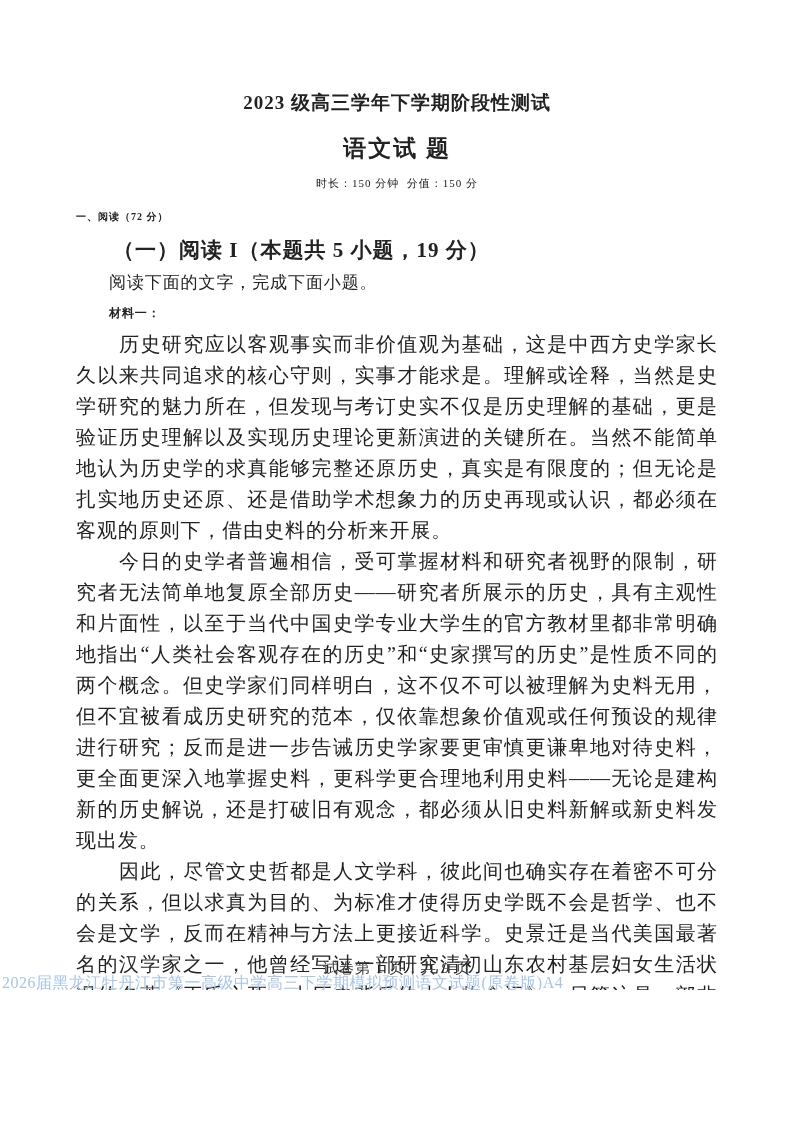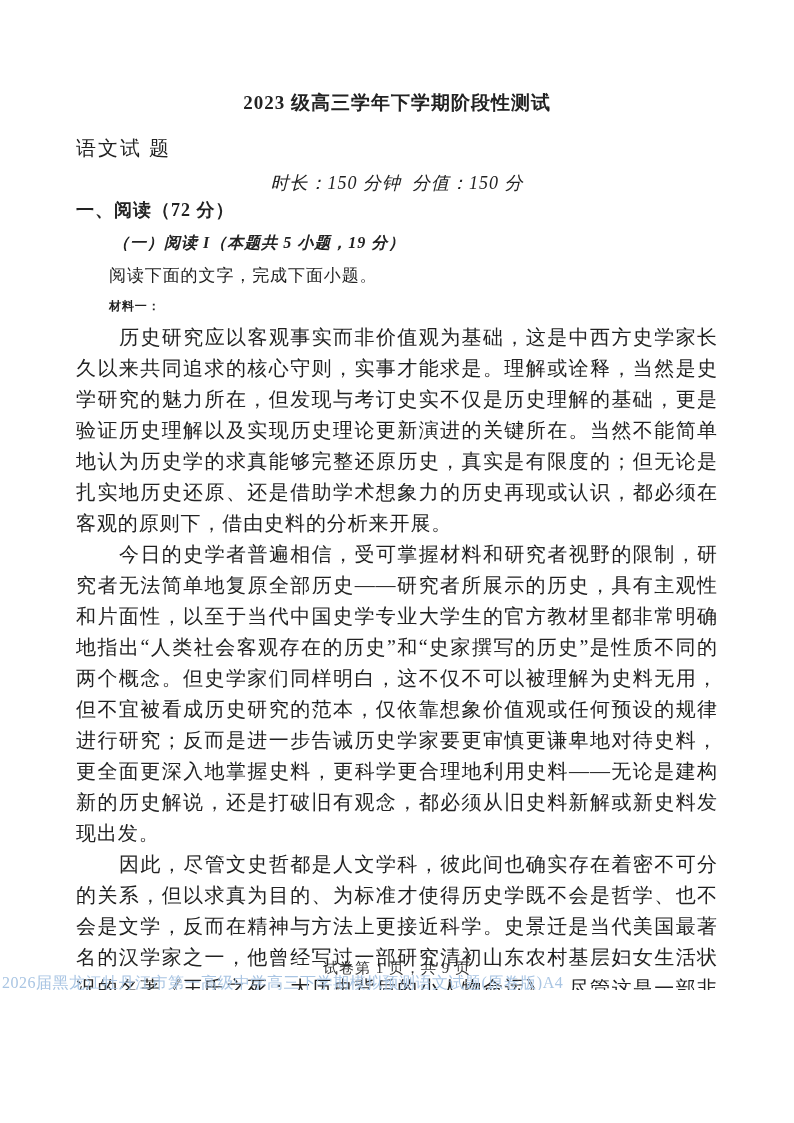--- a/index.html
+++ b/index.html
@@ -20,51 +20,49 @@
     overflow: hidden;
   }
   .title {
     text-align: center;
     font-size: 19px;
     font-weight: bold;
     letter-spacing: 1px;
     line-height: 26px;
   }
   .subtitle {
-    text-align: left;
-    font-size: 20px;
-    font-weight: normal;
+    text-align: center;
+    font-size: 23px;
+    font-weight: bold;
     letter-spacing: 2px;
     line-height: 25px;
     margin-top: 20px;
   }
   .meta {
     text-align: center;
-    font-size: 18px;
+    font-size: 11px;
     letter-spacing: 1px;
     line-height: 20px;
     margin-top: 12px;
     white-space: pre;
-    font-style: italic;
   }
   .section-heading {
-    font-size: 18px;
+    font-size: 10px;
     font-weight: bold;
     letter-spacing: 1px;
     line-height: 22px;
-    margin-top: 6px;
+    margin-top: 13px;
   }
   .subsection-heading {
-    font-size: 16px;
+    font-size: 21px;
     font-weight: bold;
     letter-spacing: 1px;
     line-height: 22px;
     margin-top: 11px;
     padding-left: 37px;
-    font-style: italic;
   }
   .text-block {
     margin-top: 6px;
   }
   .instruction {
     font-size: 17px;
     letter-spacing: 0.9px;
     line-height: 31px;
     padding-left: 33px;
   }

